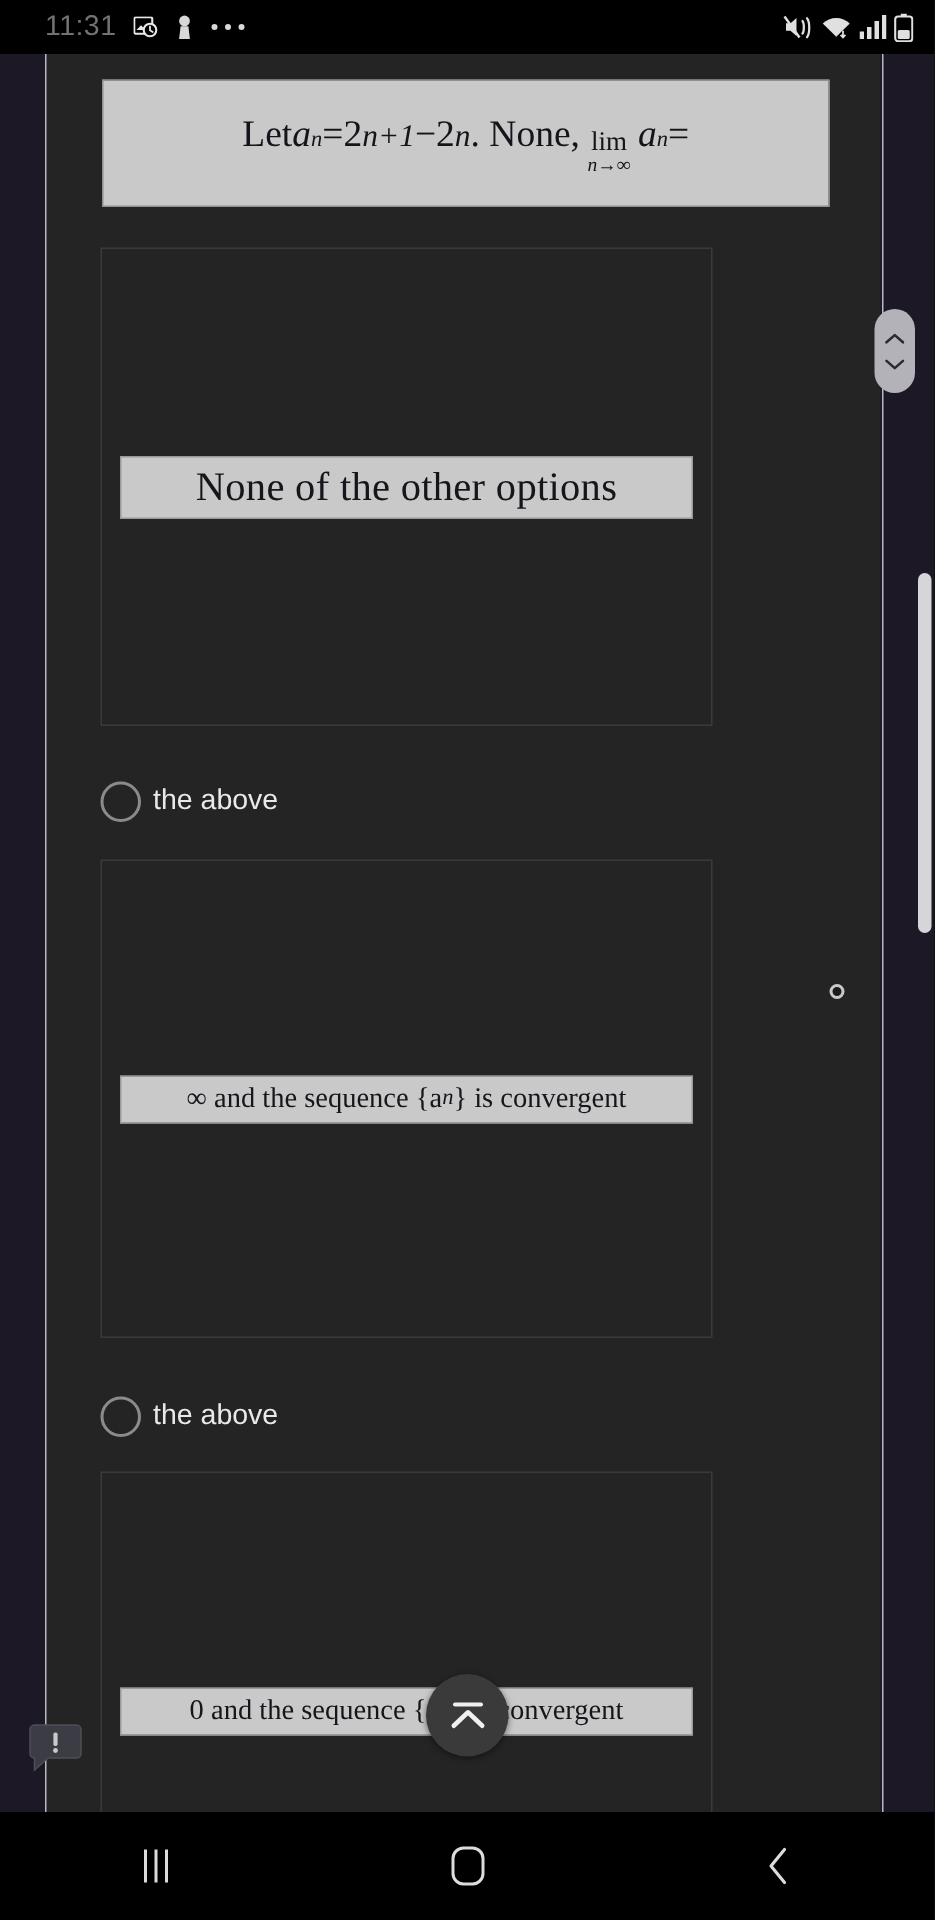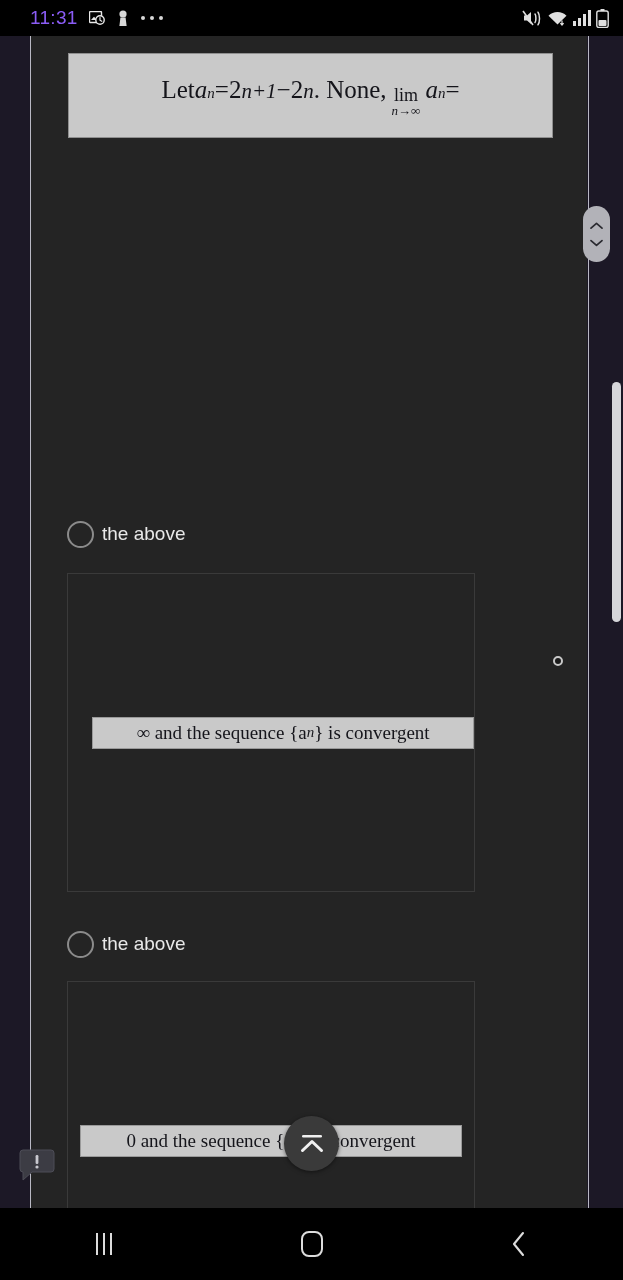--- a/index.html
+++ b/index.html
@@ -32,21 +32,21 @@
     align-items: center;
     z-index: 60;
   }
   .sb-left {
     display: flex;
     align-items: center;
     gap: 11px;
     margin-left: 30px;
   }
   .sb-clock {
-    color: #8b5cf6;
+    color: #737373;
     font-size: 19px;
     letter-spacing: 0.3px;
   }
   .sb-icon { display: inline-flex; align-items: center; color: #e8e8e8; }
   .sb-right {
     margin-left: auto;
     margin-right: 14px;
     display: flex;
     align-items: center;
     gap: 5px;
@@ -129,21 +129,21 @@
     display: flex;
     align-items: center;
     justify-content: center;
     box-shadow: 0 0 0 1px #9a9a9a inset;
     white-space: nowrap;
   }
   .opt1 { top: 129px; height: 319px; }
   .opt1 .opt-img {
     width: 382px; height: 42px; font-size: 27px; letter-spacing: 0.2px;
   }
-  .opt2 { top: 537px; height: 319px; justify-content: flex-end; }
+  .opt2 { top: 537px; height: 319px; }
   .opt2 .opt-img {
     width: 382px; height: 32px; font-size: 19px;
   }
   .opt3 { top: 945px; height: 319px; }
   .opt3 .opt-img {
     width: 382px; height: 32px; font-size: 19px;
   }
 
   
   .radio-row {
@@ -345,20 +345,23 @@
         <span class="limblock">
           <span class="limtop">lim</span>
           <span class="limbot">n→∞</span>
         </span>
         <span class="mi">a</span>
           <span class="sub mi">n</span>
         <span> =</span>
       </div>
     </div>
 
+    <div class="opt-card opt1">
+      <div class="opt-img">None of the other options</div>
+    </div>
 
     <div class="radio-row rr1">
       <div class="radio"></div>
       <span class="radio-label">the above</span>
     </div>
 
     <div class="opt-card opt2">
       <div class="opt-img">
         <span>∞ and the sequence {a</span>
           <span class="sub mi">n</span>

